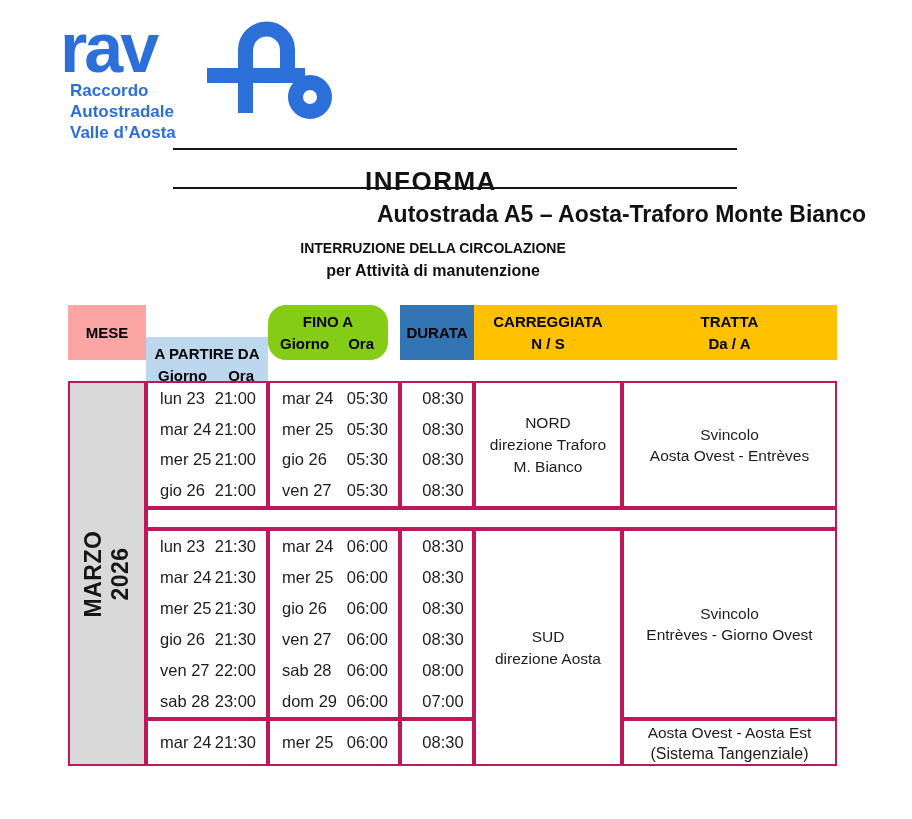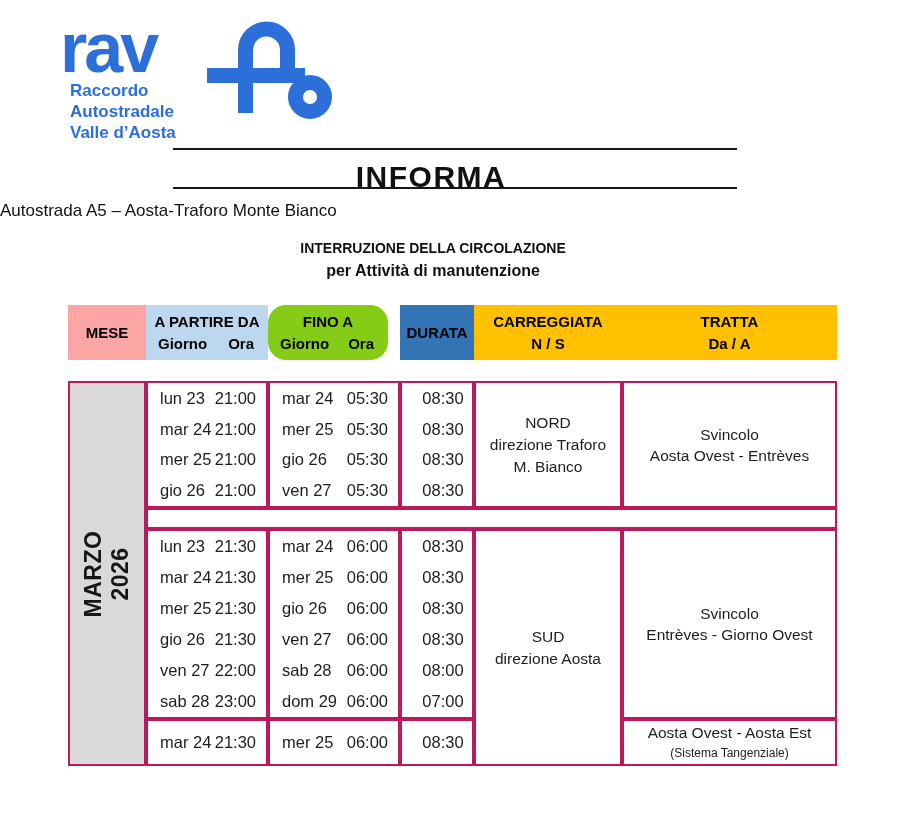--- a/index.html
+++ b/index.html
@@ -14,34 +14,34 @@
     color:#2D6FD9;line-height:1;
   }
   .brand-sub{
     left:70px;top:80px;font-size:17px;font-weight:bold;line-height:21px;
     color:#2D6FD9;
   }
   .logo-mark{left:205px;top:16px;}
   
   .rule{left:173px;width:564px;height:2px;background:#151515;}
   .informa{
-    left:173px;width:516px;top:160px;text-align:center;
-    font-size:30px;font-weight:bold;letter-spacing:1.5px;
-  }
-  .subtitle1{left:0;width:866px;top:201px;text-align:left;font-size:17px;font-weight:normal;}
+    left:173px;width:516px;top:166px;text-align:center;
+    font-size:26px;font-weight:bold;letter-spacing:1.5px;
+  }
+  .subtitle1{left:0;width:866px;top:201px;text-align:right;font-size:23px;font-weight:bold;}
   .heading2 {left:0;width:866px;top:240px;text-align:center;font-size:14px;font-weight:bold;}
   .heading3 {left:0;width:866px;top:262px;text-align:center;font-size:16px;font-weight:bold;}
   
   .hcell{
     top:305px;height:55px;display:flex;flex-direction:column;
     justify-content:center;align-items:center;font-weight:bold;font-size:15px;
     line-height:22px;color:#000;box-sizing:border-box;
   }
   .hc-mese  {left:68px;width:78px;background:#fca5a5;}
-  .hc-apd   {left:146px;width:122px;background:#BDD7EE;}
+  .hc-apd   {left:146px;width:122px;background:#BDD7EE;margin-top:32px;}
   .hc-fino  {left:268px;width:120px;background:#84cc16;border-radius:18px;}
   .hc-dur   {left:400px;width:74px;background:#3374B5;color:#000000;}
   .hc-carr  {left:474px;width:148px;background:#FFC000;}
   .hc-tratta{left:622px;width:215px;background:#FFC000;}
   .hsplit{display:flex;justify-content:space-between;width:100%;box-sizing:border-box;padding:0 14px 0 12px;}
   
   .cell{
     box-sizing:border-box;border:2px solid #be185d;background:#fff;
     display:flex;flex-direction:column;justify-content:space-around;
     font-size:16.5px;color:#1d1d1d;
@@ -59,21 +59,21 @@
   .c3{left:400px;width:74px;text-align:center;}
   .c4{left:474px;width:148px;justify-content:center;text-align:center;font-size:15.5px;line-height:22px;}
   .c5{left:622px;width:215px;justify-content:center;text-align:center;font-size:15.5px;line-height:21px;}
   .b1{top:381px;height:127px;}
   .b2{top:529px;height:190px;}
   .b3{top:719px;height:47px;}
   .c4-sud{top:529px;height:237px;}
   .sep{left:146px;top:508px;width:691px;height:21px;justify-content:center;}
   .trow{display:flex;justify-content:space-between;padding:0 10px 0 12px;}
   .trow.center{justify-content:center;padding:0;margin-left:12px;}
-  .small-note{font-size:12px;}
+  .small-note{font-size:16px;}
 </style>
 </head>
 <body>
 
 <div class="abs brand">rav</div>
 <div class="abs brand-sub">
   <div>Raccordo</div>
   <div>Autostradale</div>
   <div>Valle d’Aosta</div>
 </div>

